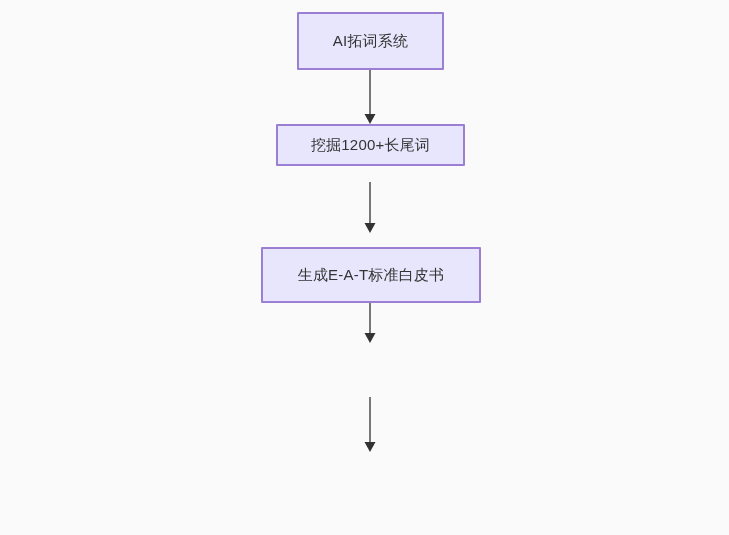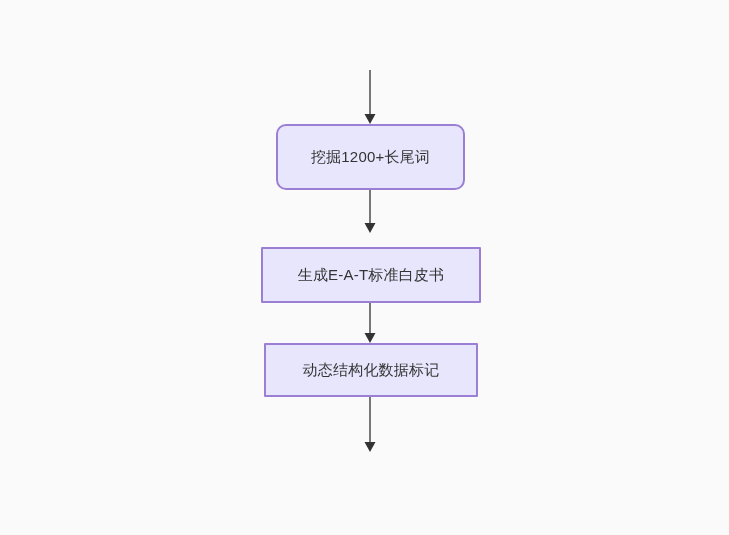--- a/index.html
+++ b/index.html
@@ -68,22 +68,22 @@
         <line x1="8" y1="0" x2="8" y2="46" stroke="#777777" stroke-width="2"></line>
         <polygon points="2.5,44 13.5,44 8,54" fill="#333333"></polygon>
       </svg>
     </div>
     <div class="edge" style="left: 362px; top: 397px; width: 16px; height: 55px;">
       <svg width="16" height="55" viewBox="0 0 16 55">
         <line x1="8" y1="0" x2="8" y2="47" stroke="#777777" stroke-width="2"></line>
         <polygon points="2.5,45 13.5,45 8,55" fill="#333333"></polygon>
       </svg>
     </div>
-    <div class="node" style="left: 276px; top: 124px; width: 189px; height: 66px; background: rgb(232, 230, 252); border-color: rgb(155, 127, 212); color: rgb(51, 51, 51); border-radius: 10px;">
+    <div class="node" style="left: 297px; top: 12px; width: 147px; height: 58px; background: rgb(232, 230, 252); border-color: rgb(155, 127, 212); color: rgb(51, 51, 51);">
+      <span class="node-label">AI拓词系统</span>
+    </div>
+    <div class="node" style="left: 276px; top: 124px; width: 189px; height: 42px; background: rgb(232, 230, 252); border-color: rgb(155, 127, 212); color: rgb(51, 51, 51);">
       <span class="node-label">挖掘1200+长尾词</span>
     </div>
     <div class="node" style="left: 261px; top: 247px; width: 220px; height: 56px; background: rgb(232, 230, 252); border-color: rgb(155, 127, 212); color: rgb(51, 51, 51);">
       <span class="node-label">生成E-A-T标准白皮书</span>
     </div>
-    <div class="node" style="left: 264px; top: 343px; width: 214px; height: 54px; background: rgb(232, 230, 252); border-color: rgb(155, 127, 212); color: rgb(51, 51, 51);">
-      <span class="node-label">动态结构化数据标记</span>
-    </div>
   </div>
 
 </body></html>

